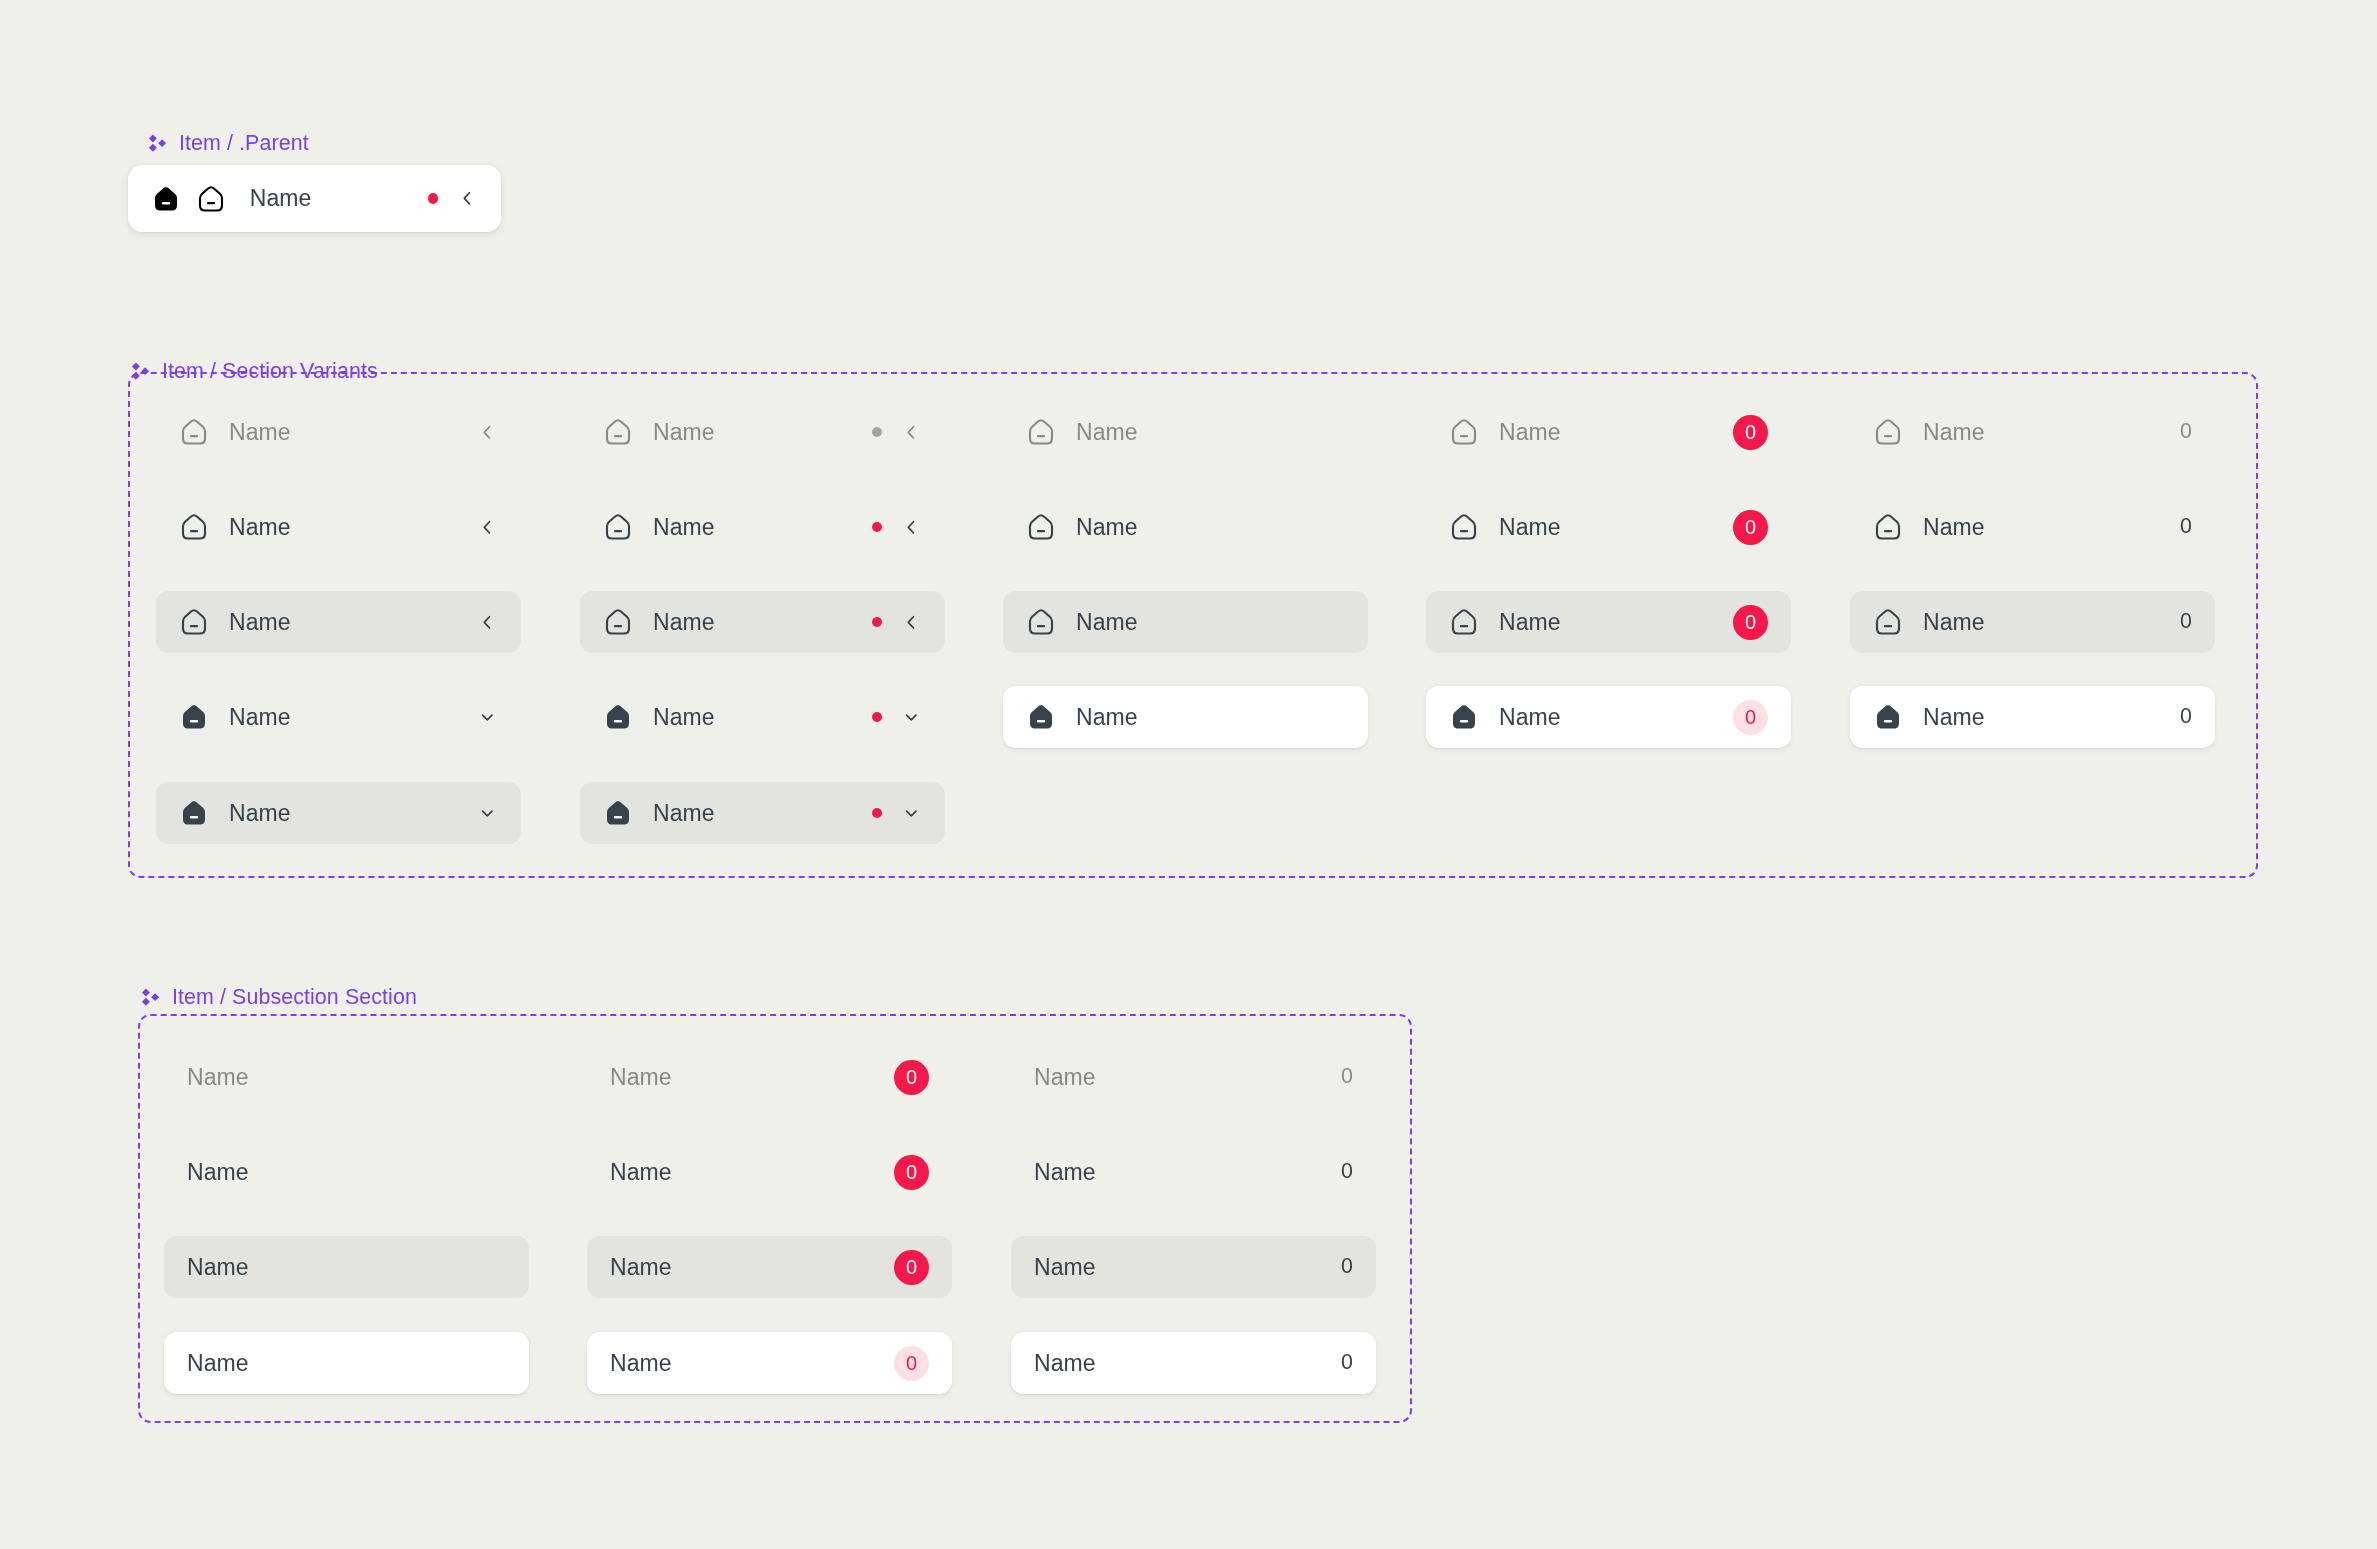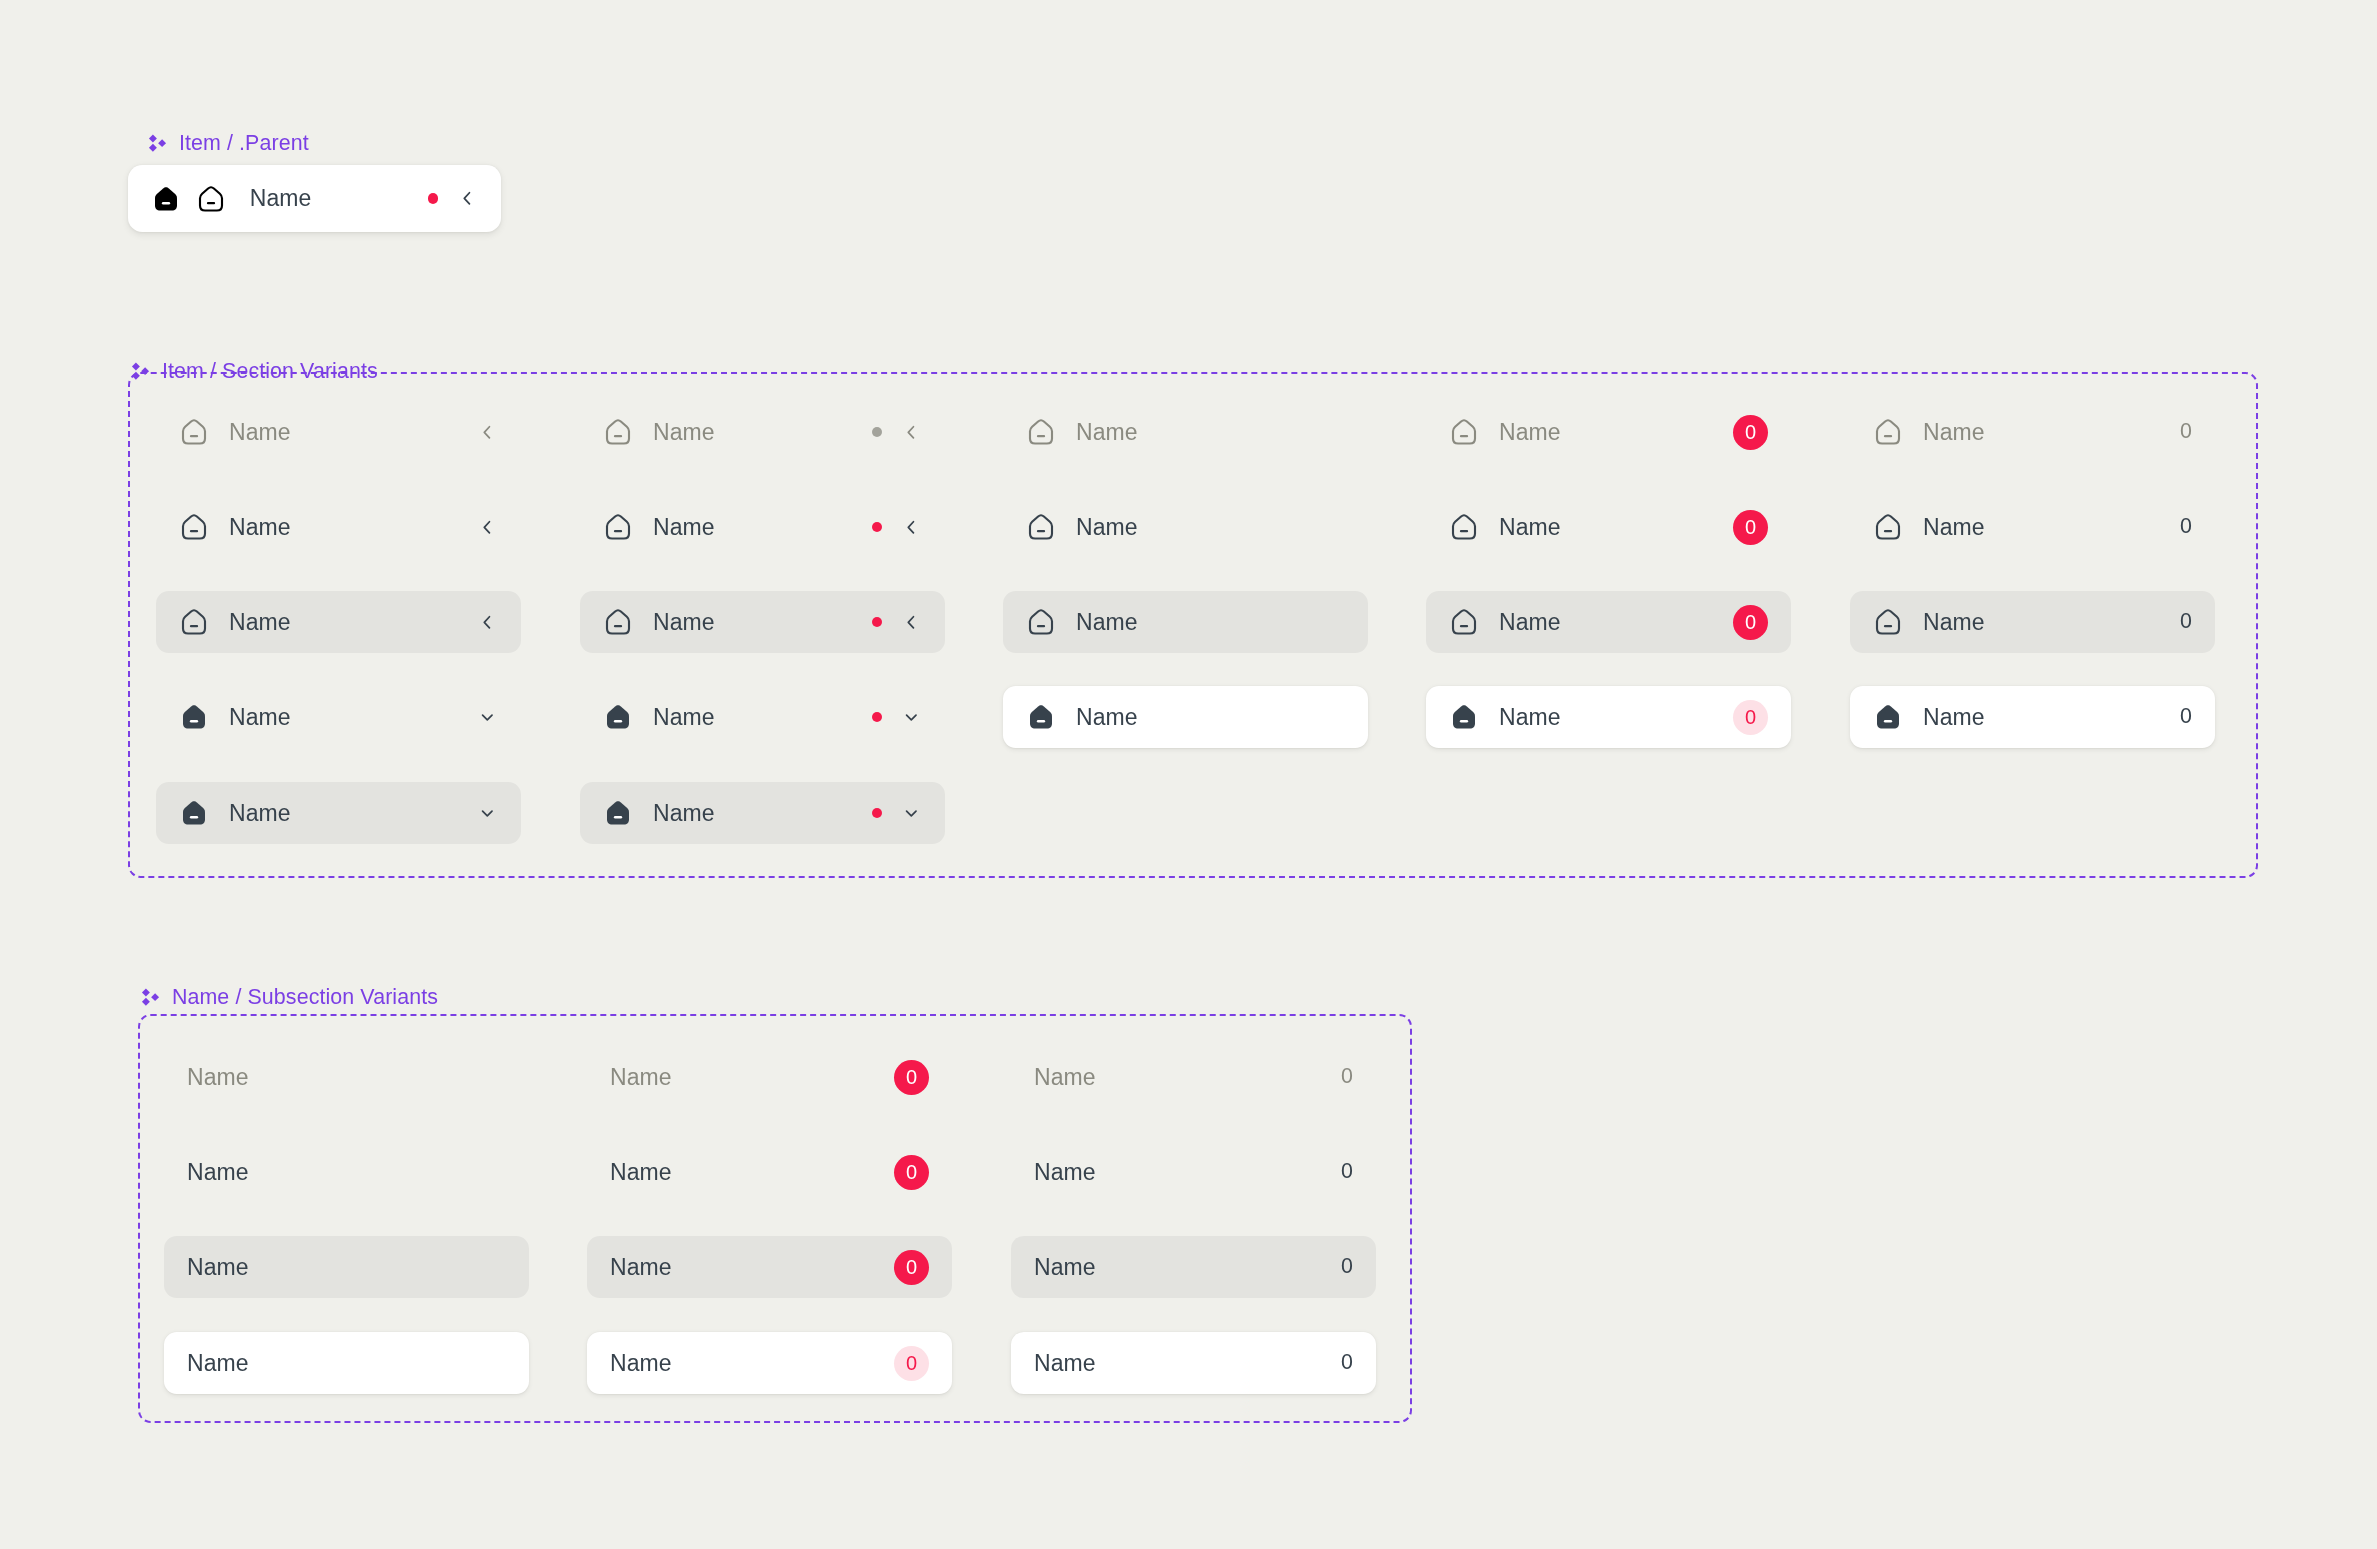--- a/index.html
+++ b/index.html
@@ -422,21 +422,21 @@
       <div class="trail">
         <span class="count-text tone-default">0</span>
       </div>
     </div>
     <div class="comp-label" style="left: 141px; top: 985px;">
       <svg viewBox="0 0 26 26" class="diamond-icon" width="20.6" height="20.6">
         <path d="M 6.2 2 L 11.2 7 L 6.2 12 L 1.2000000000000002 7 Z" fill="#7B3FE4"></path>
         <path d="M 6.2 13.600000000000001 L 11.2 18.6 L 6.2 23.6 L 1.2000000000000002 18.6 Z" fill="#7B3FE4"></path>
         <path d="M 17.8 7.800000000000001 L 22.8 12.8 L 17.8 17.8 L 12.8 12.8 Z" fill="#7B3FE4"></path>
       </svg>
-      <span>Name / Subsection Variants</span>
+      <span>Item / Subsection Section</span>
     </div>
     <div class="dashed-frame" style="left: 138px; top: 1014px; width: 1274px; height: 409px;"></div>
     <div class="row state-disabled" style="left: 164px; top: 1046px; width: 365px; height: 62px;">
       <div class="row-label tone-disabled">Name</div>
       <div class="row-spacer"></div>
     </div>
     <div class="row state-default" style="left: 164px; top: 1141px; width: 365px; height: 62px;">
       <div class="row-label tone-default">Name</div>
       <div class="row-spacer"></div>
     </div>

